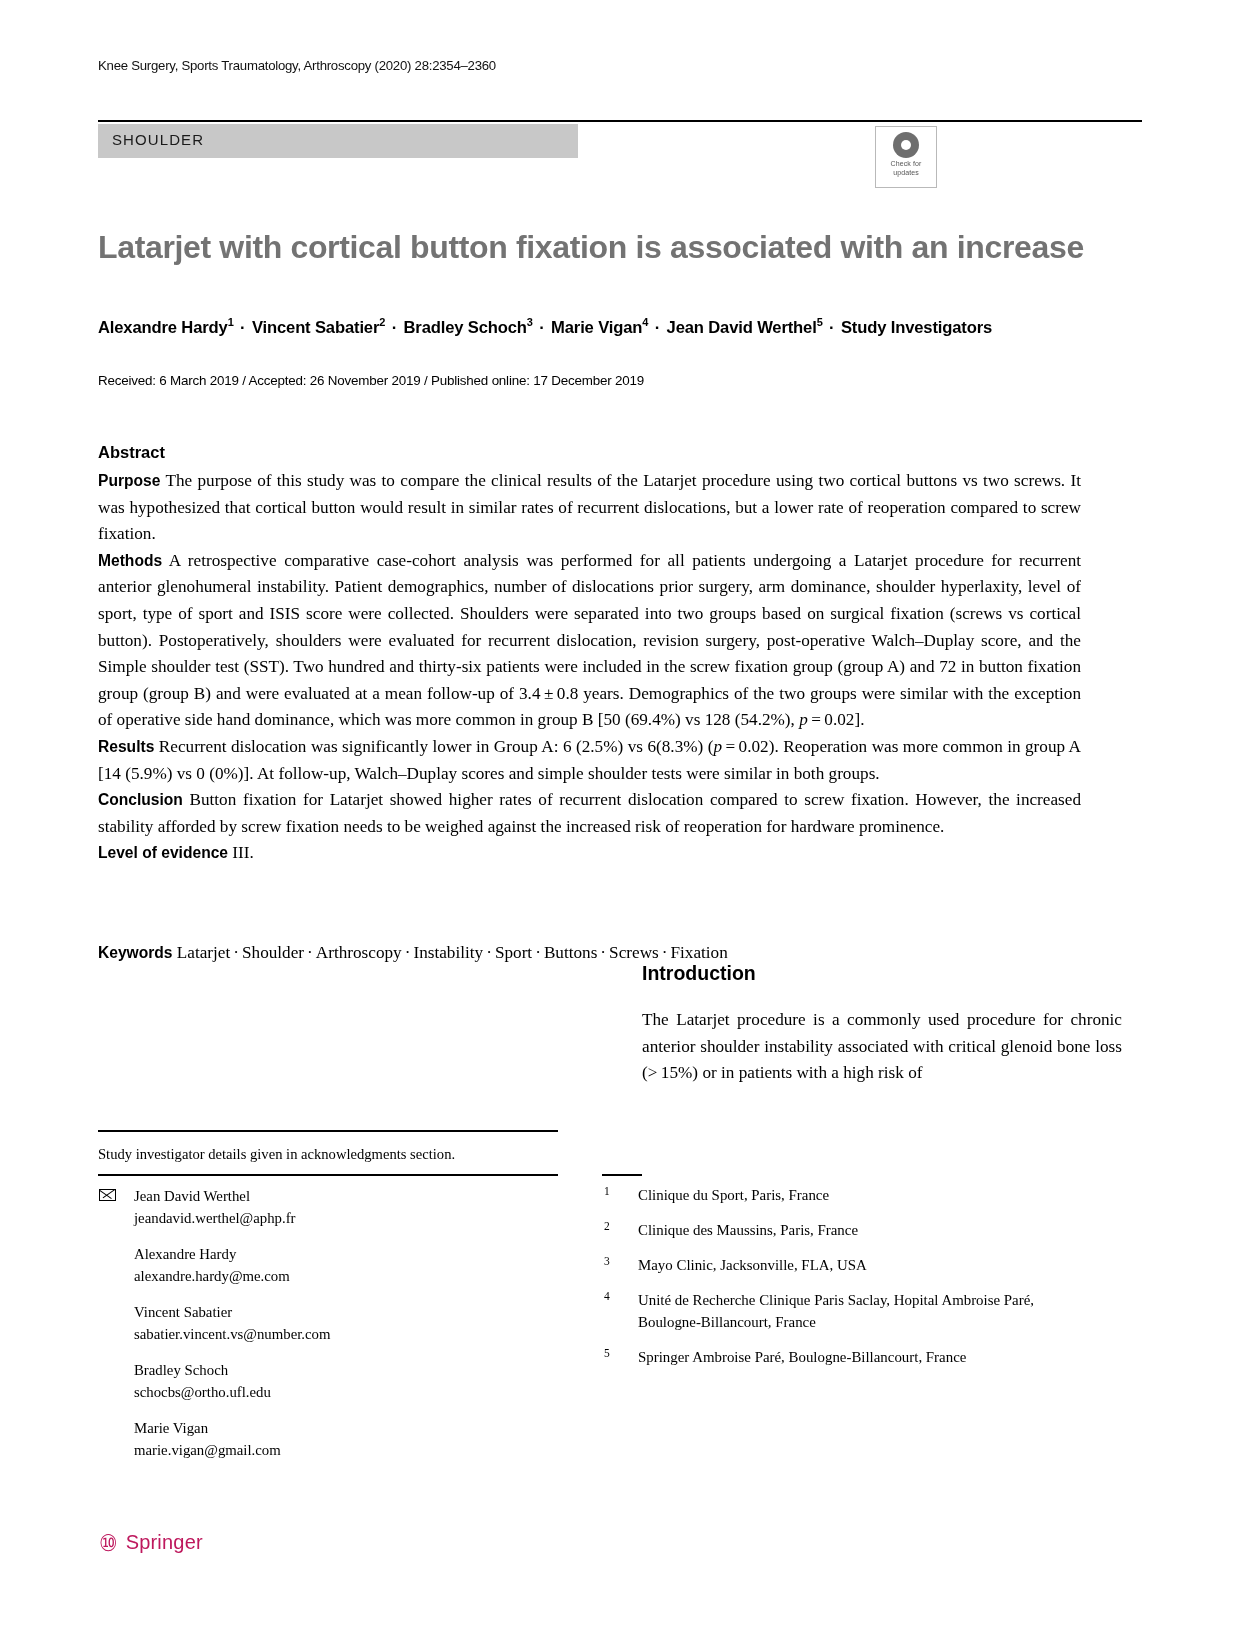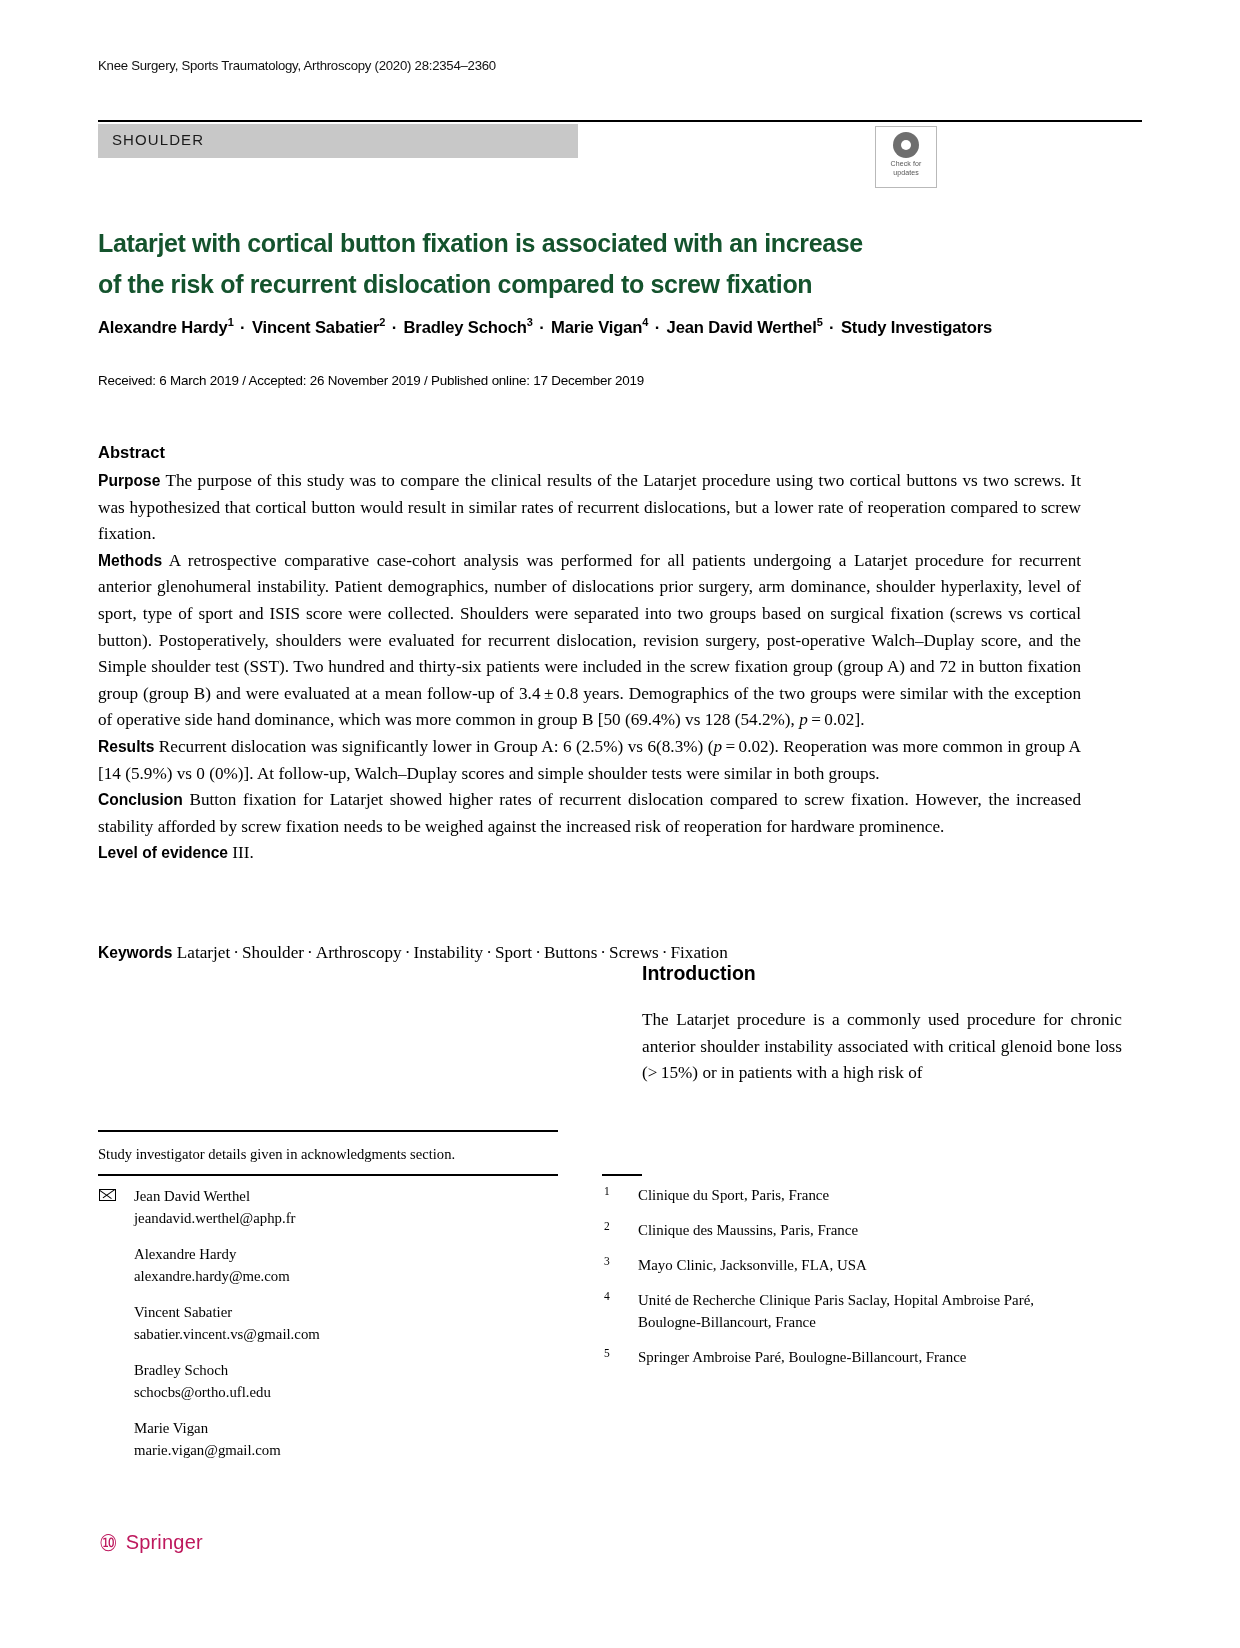--- a/index.html
+++ b/index.html
@@ -105,24 +105,24 @@
   }
 
   
   .title {
     position: absolute;
     left: 98px;
     top: 206px;
     width: 1000px;
     font-family: "Liberation Sans", sans-serif;
     font-weight: bold;
-    font-size: 25px;
+    font-size: 32px;
     line-height: 41px;
     letter-spacing: -0.35px;
-    color: #14532d;
+    color: #737373;
   }
   .title .t2 { display: block; }
 
   
   .authors {
     position: absolute;
     left: 98px;
     top: 310px;
     width: 1000px;
     font-family: "Liberation Sans", sans-serif;
@@ -339,21 +339,20 @@
   <div class="secbar-label">SHOULDER</div>
 
   <div class="crossmark">
     <div class="cm-circle"></div>
     <span class="cm-t1">Check for</span>
     <span class="cm-t2">updates</span>
   </div>
 
   <h1 class="title">
     <span>Latarjet with cortical button fixation is associated with an increase</span>
-    <span class="t2">of the risk of recurrent dislocation compared to screw fixation</span>
   </h1>
 
   <div class="authors" id="authors"><span>Alexandre Hardy</span><sup>1</sup><span class="sep"> · </span><span>Vincent Sabatier</span><sup>2</sup><span class="sep"> · </span><span>Bradley Schoch</span><sup>3</sup><span class="sep"> · </span><span>Marie Vigan</span><sup>4</sup><span class="sep"> · </span><span>Jean David Werthel</span><sup>5</sup><span class="sep"> · </span><span>Study Investigators</span></div>
 
   <div class="dates">
     <span>Received: 6 March 2019 / Accepted: 26 November 2019 / Published online: 17 December 2019</span>
   </div>
 
   <div class="abstract-h">Abstract</div>
   <div class="abstract-body">
@@ -398,21 +397,21 @@
         <span class="env-icon"></span>
         <span class="cname">Jean David Werthel</span>
         <span class="cmail">jeandavid.werthel@aphp.fr</span>
       </div>
       <div class="contact">
         <span class="cname">Alexandre Hardy</span>
         <span class="cmail">alexandre.hardy@me.com</span>
       </div>
       <div class="contact">
         <span class="cname">Vincent Sabatier</span>
-        <span class="cmail">sabatier.vincent.vs@gmail.com</span>
+        <span class="cmail">sabatier.vincent.vs@number.com</span>
       </div>
       <div class="contact">
         <span class="cname">Bradley Schoch</span>
         <span class="cmail">schocbs@ortho.ufl.edu</span>
       </div>
       <div class="contact">
         <span class="cname">Marie Vigan</span>
         <span class="cmail">marie.vigan@gmail.com</span>
       </div>
     </div>

